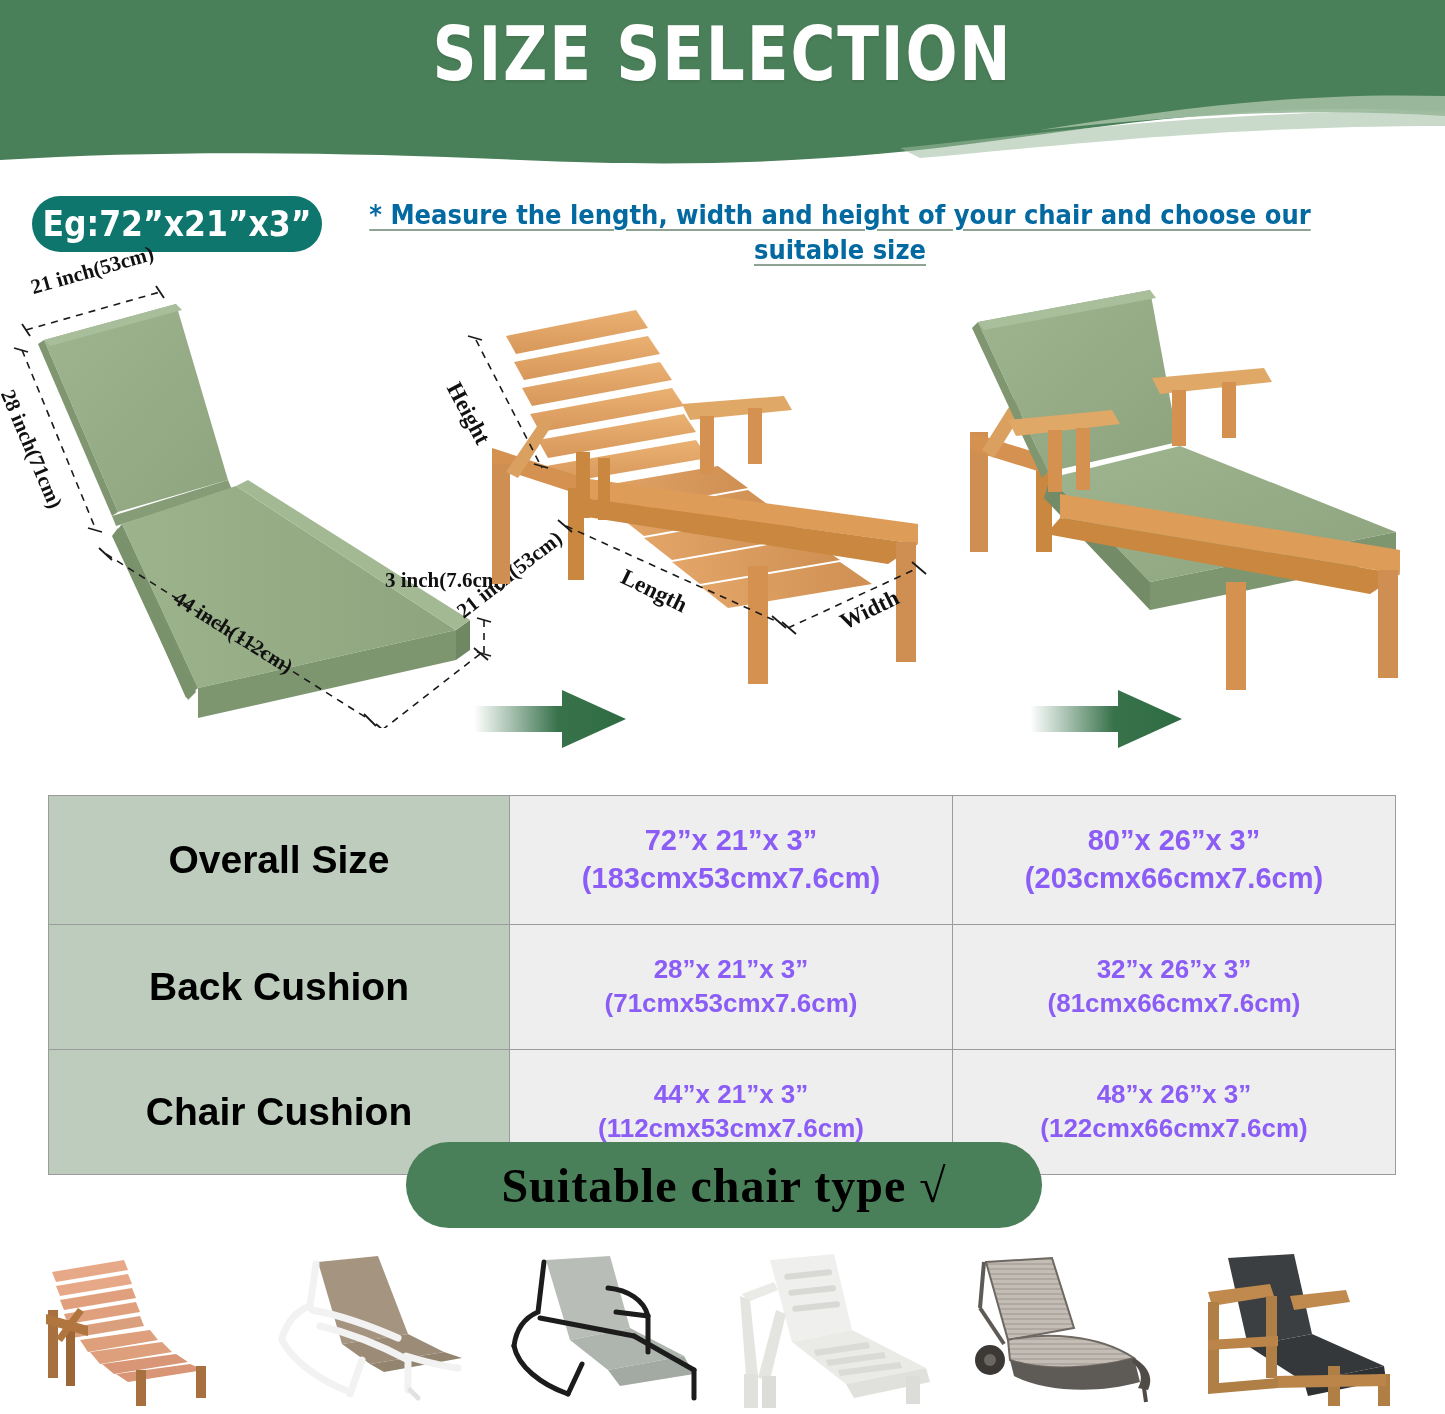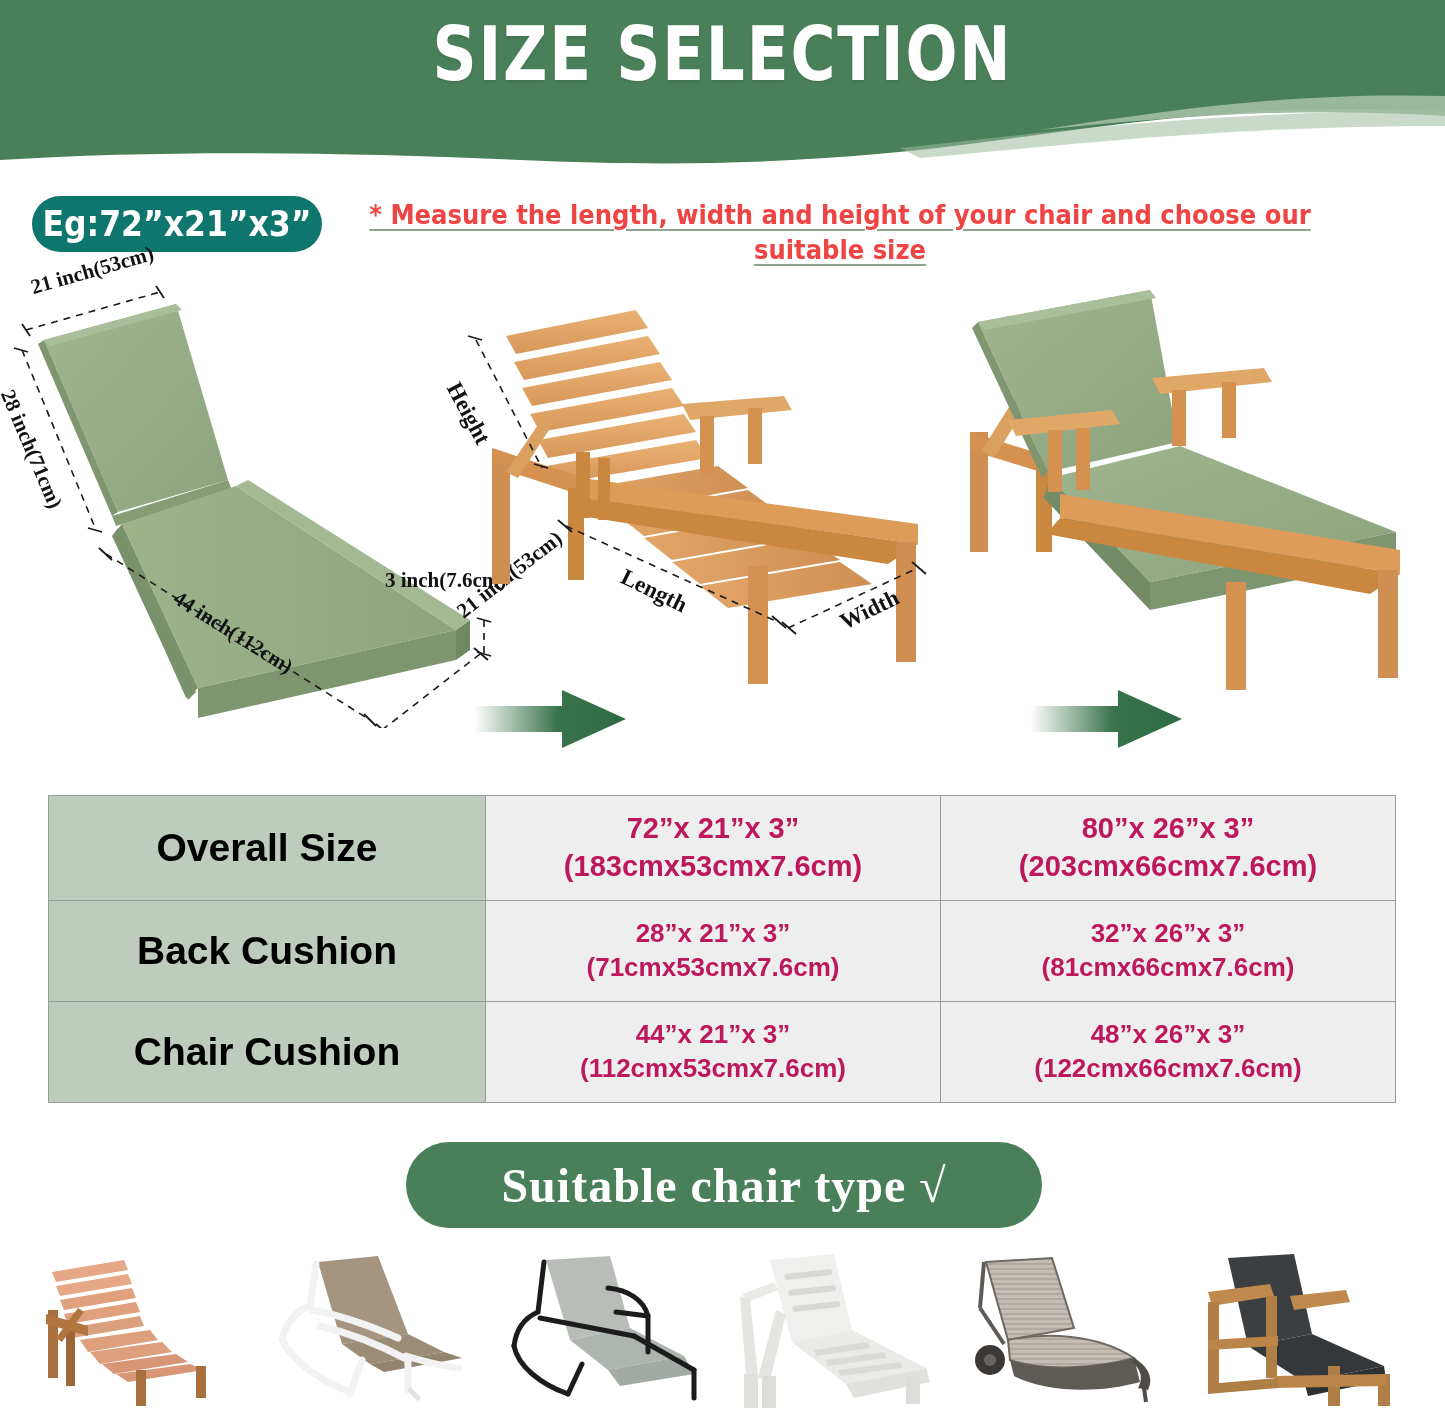--- a/index.html
+++ b/index.html
@@ -40,21 +40,21 @@
     color:#ffffff;
     font-family:"Liberation Sans Narrow","DejaVu Sans Condensed","Liberation Sans", sans-serif;
     font-weight:bold;
     font-size:35px;
     display:flex; align-items:center; justify-content:center;
     letter-spacing:0px;
   }
   .note {
     position:absolute; left:365px; top:198px; width:950px;
     text-align:center;
-    color:#ef4444;
+    color:#0369a1;
     font-family:"Liberation Sans Narrow","DejaVu Sans Condensed","Liberation Sans", sans-serif;
     font-weight:bold;
     font-size:27px;
     line-height:1.28;
   }
   .note span { text-decoration:underline; text-decoration-color:#8fa392; text-underline-offset:5px; }
 
   
   .diagrams { position:absolute; left:0; top:268px; width:1445px; height:500px; }
   .diagram { position:absolute; }
@@ -71,50 +71,50 @@
   .size-table {
     position:absolute; left:48px; top:795px;
     width:1348px;
     border-collapse:collapse;
     table-layout:fixed;
   }
   .size-table td {
     border:1px solid #9b9b9b;
     text-align:center;
     vertical-align:middle;
-    padding:0;
+    padding:12px;
   }
   .size-table td.lbl {
     background:#bdccbc;
     width:436px;
     height:100px;
     color:#000000;
     font-weight:bold;
     font-size:39px;
     font-family:"Liberation Sans","DejaVu Sans", sans-serif;
   }
   .size-table td.val {
     background:#eeeeee;
-    color:#be185d;
+    color:#8b5cf6;
     font-weight:bold;
     font-family:"Liberation Sans","DejaVu Sans", sans-serif;
     line-height:1.3;
     font-size:26px;
   }
   .size-table tr.r0 td.val { font-size:29px; }
   .size-table tr.r0 td { height:104px; }
   .size-table tr.r1 td, .size-table tr.r2 td { height:100px;margin-left:7px; }
 
   
   .suitable {
     position:absolute; left:406px; top:1142px;
     width:636px; height:86px;
     background:#4a8059;
     border-radius:43px;
-    color:#ffffff;
+    color:#000000;
     display:flex; align-items:center; justify-content:center;
     font-family:"Liberation Serif","DejaVu Serif", serif;
     font-weight:bold;
     font-size:48px;
     letter-spacing:1px;
   }
 
   
   .thumbs { position:absolute; left:0; top:1248px; width:1445px; height:166px; }
   .thumb { position:absolute; top:0; width:240px; height:166px; }

